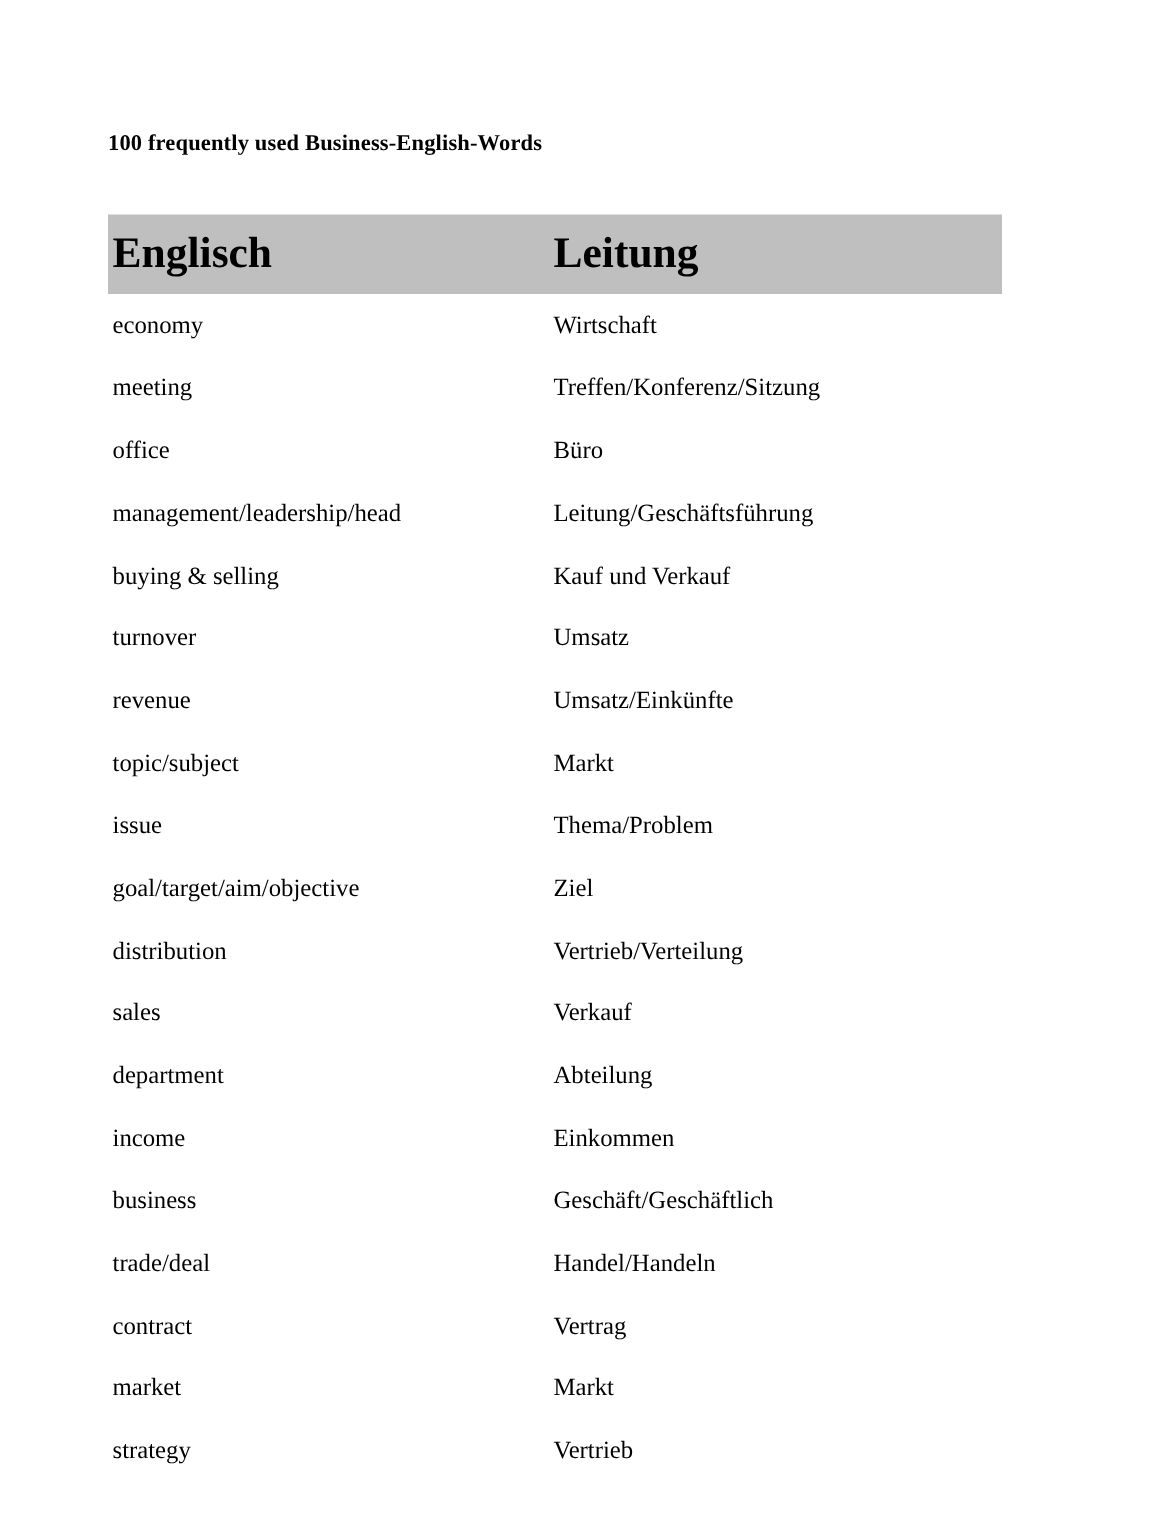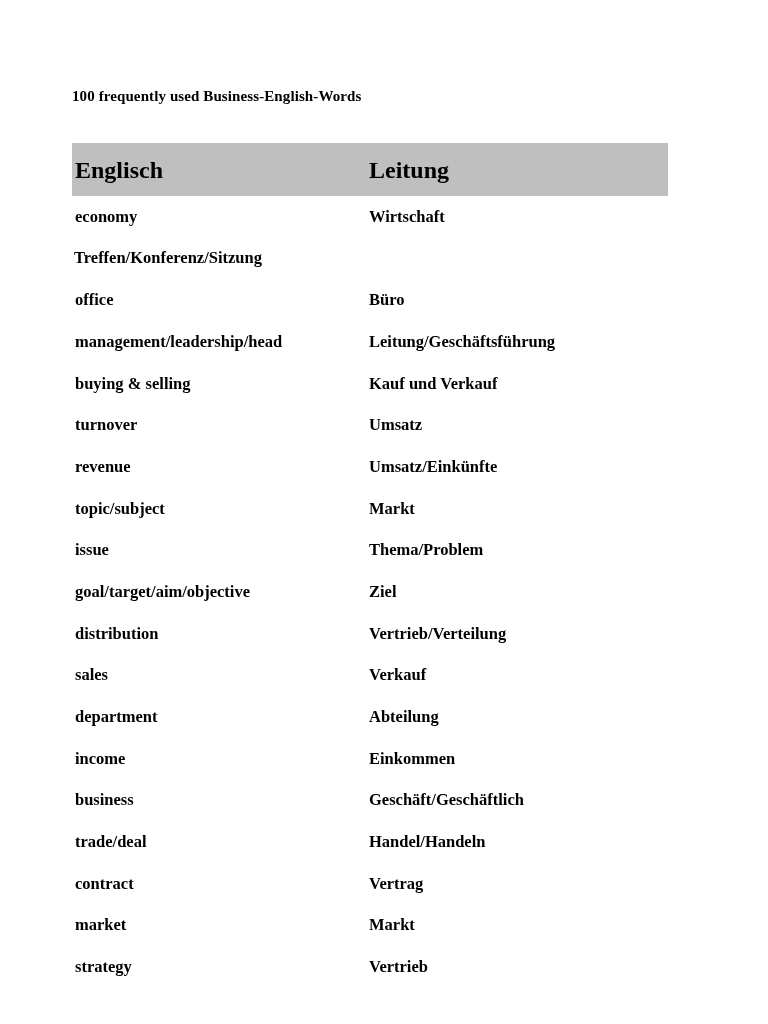--- a/index.html
+++ b/index.html
@@ -36,21 +36,21 @@
     top: 143px;
     width: 596px;
   }
   .thead-row {
     display: flex;
     align-items: center;
     background: #bfbfbf;
     height: 53px;
   }
   .thead-row .cell {
-    font-size: 24px;
+    font-size: 29px;
     font-weight: bold;
     line-height: 1;
   }
   .cell {
     box-sizing: border-box;
   }
   .col-en {
     width: 295px;
     padding-left: 3px;
   }
@@ -60,21 +60,20 @@
   }
   .row {
     display: flex;
     align-items: center;
     height: 41.7px;
     font-size: 16.5px;
   }
   .row .cell {
     line-height: 1.1;
     white-space: nowrap;
-    font-weight: bold;
   }
 </style>
 </head>
 <body>
 
 <div class="page">
 
   <div class="doc-title">100 frequently used Business-English-Words</div>
 
   <div class="table">
@@ -83,20 +82,21 @@
       <div class="cell col-en">Englisch</div>
       <div class="cell col-de">Leitung</div>
     </div>
 
     <div id="rows">
         <div class="row">
           <div class="cell col-en">economy</div>
           <div class="cell col-de">Wirtschaft</div>
         </div>
         <div class="row">
+          <div class="cell col-en">meeting</div>
           <div class="cell col-de">Treffen/Konferenz/Sitzung</div>
         </div>
         <div class="row">
           <div class="cell col-en">office</div>
           <div class="cell col-de">Büro</div>
         </div>
         <div class="row">
           <div class="cell col-en">management/leadership/head</div>
           <div class="cell col-de">Leitung/Geschäftsführung</div>
         </div>

